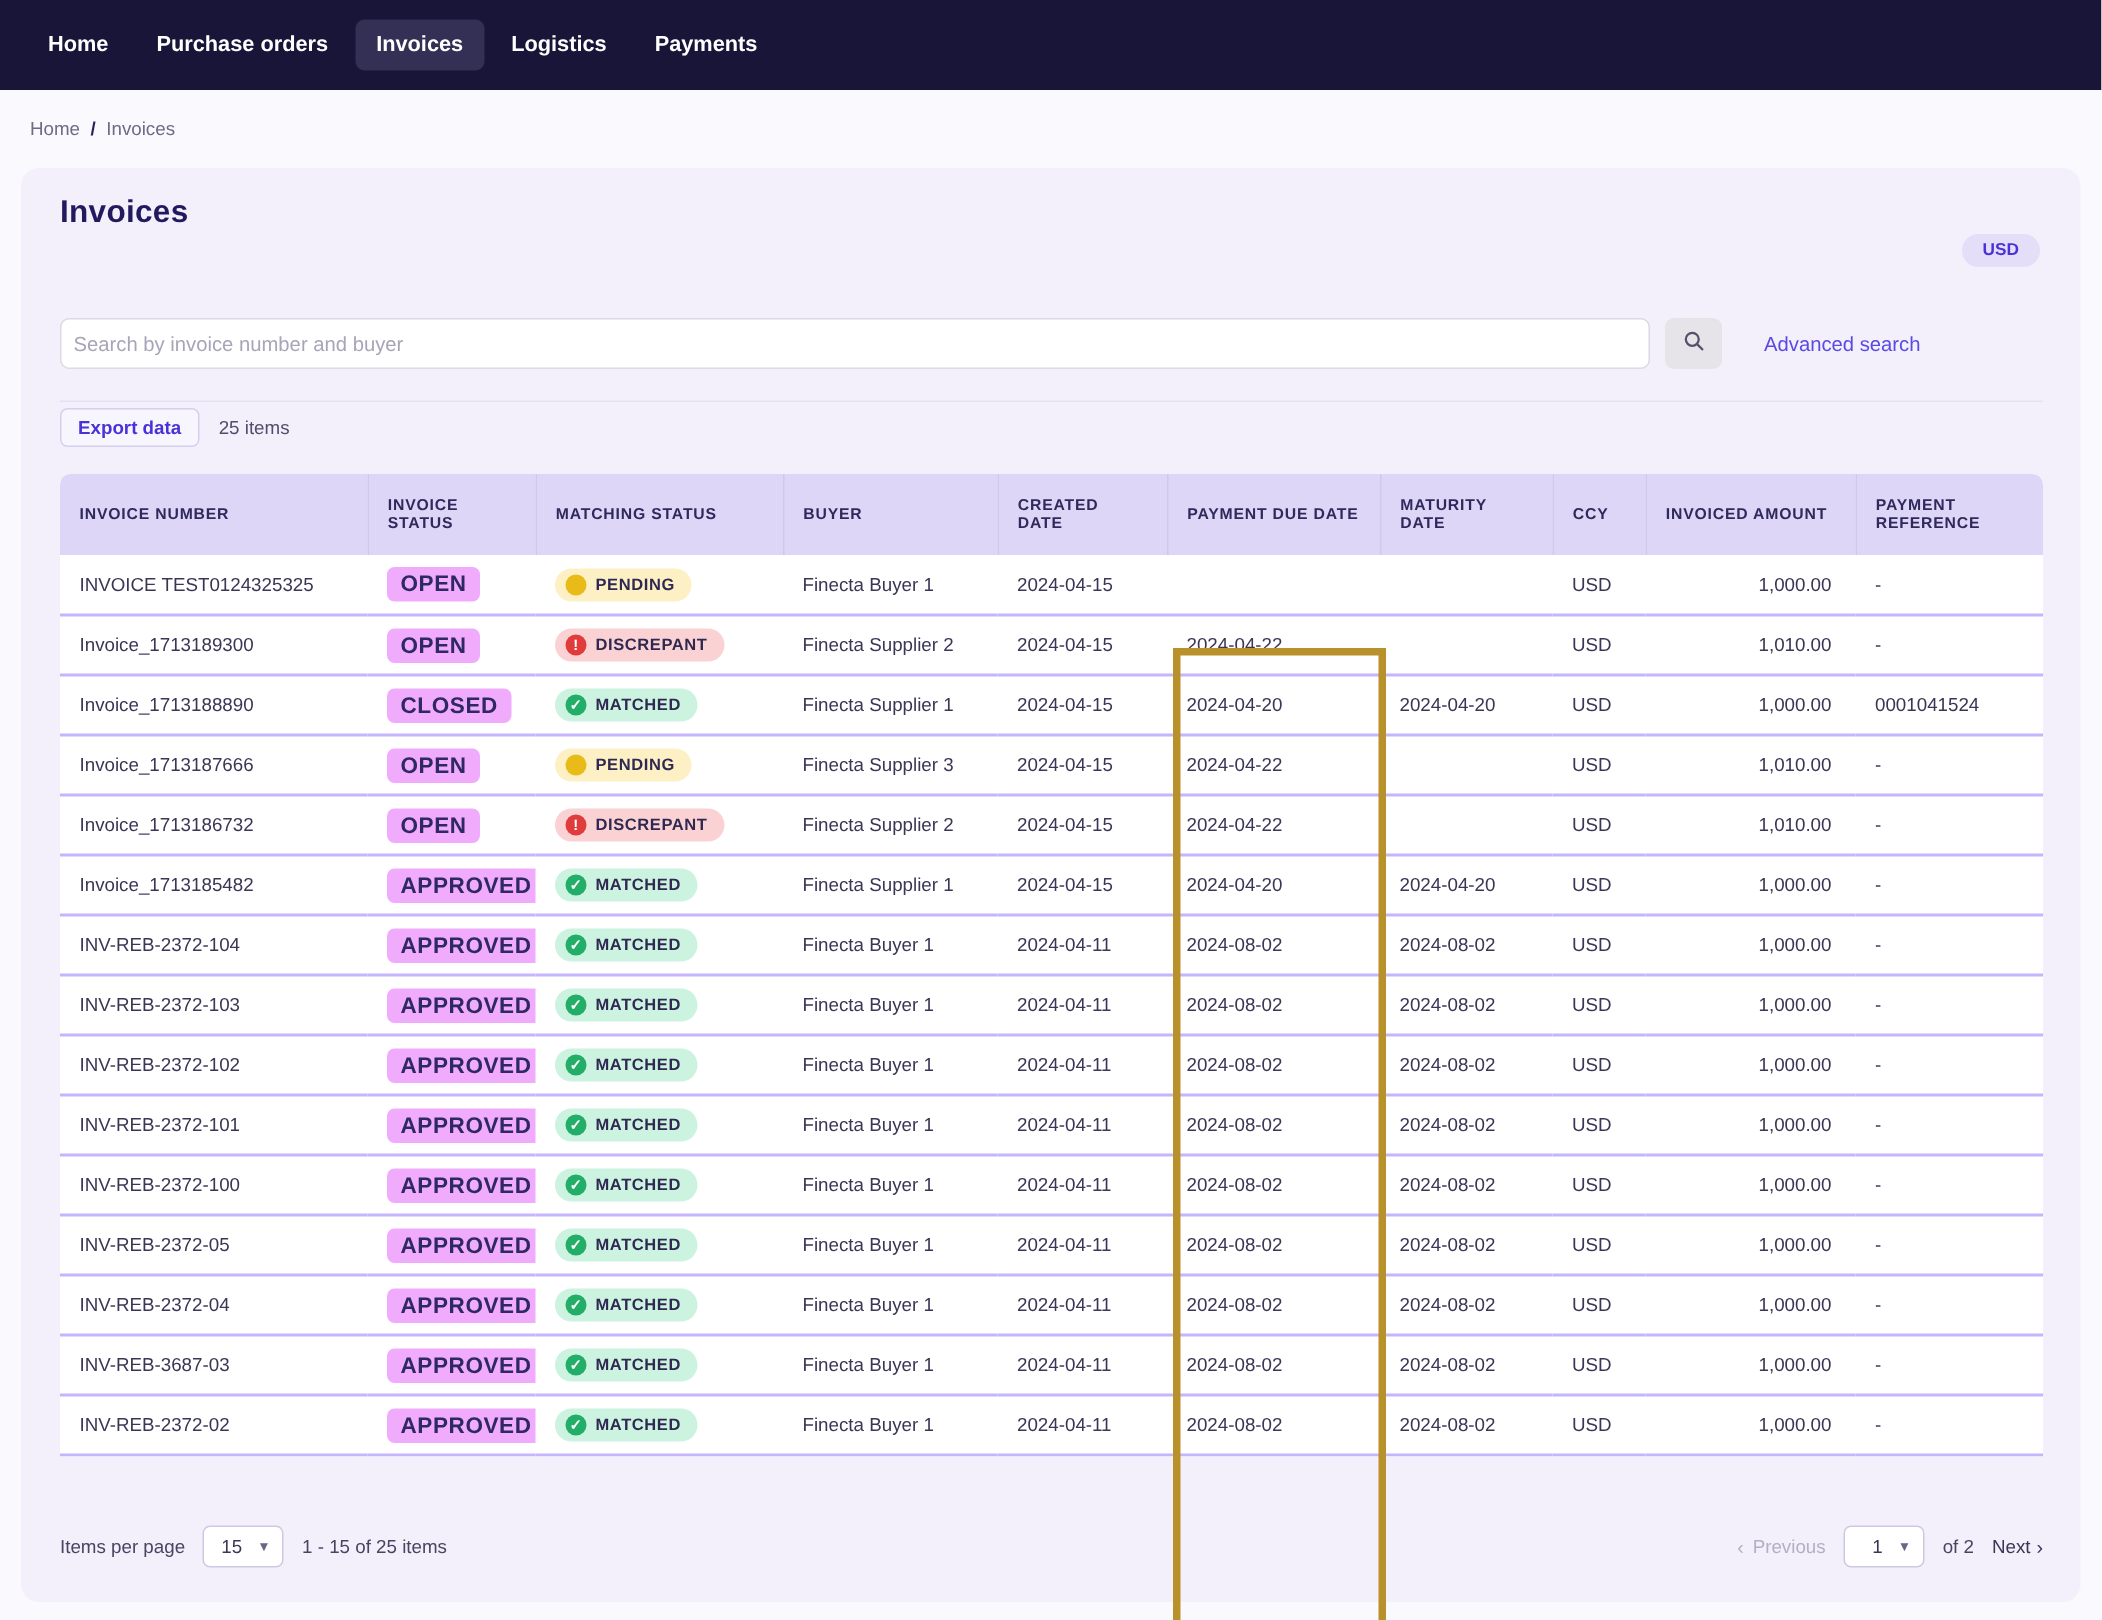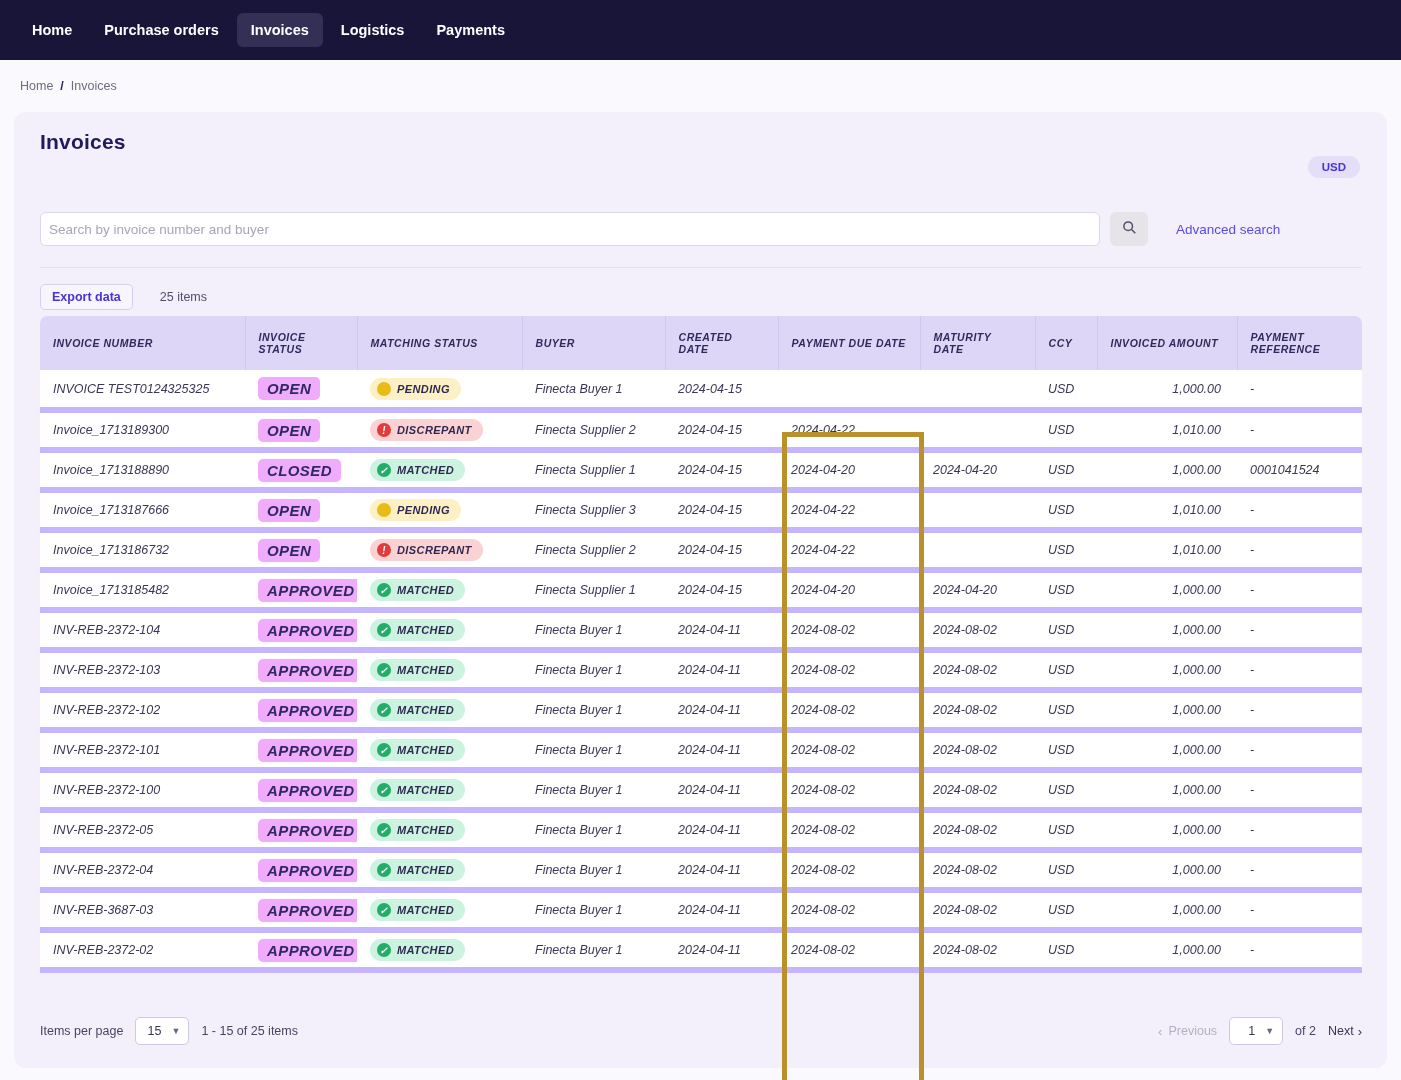--- a/index.html
+++ b/index.html
@@ -113,24 +113,24 @@
   .divider {
     position: absolute;
     left: 26px; top: 155px;
     width: 1322px; height: 1px;
     background: #e6e1f2;
   }
 
   
   .export-row {
     position: absolute;
-    left: 26px; top: 172px;
+    left: 26px; top: 160px;
     display: flex;
     align-items: center;
-    gap: 27px;
+    gap: 13px;
   }
   .export-btn {
     background: #f7f5fd;
     border: 1px solid #d6cff0;
     border-radius: 5px;
     color: #4a33d6;
     font-size: 12.5px;
     font-weight: bold;
     padding: 5px 11px;
     cursor: pointer;
@@ -139,35 +139,34 @@
   .items-count { font-size: 12.5px; color: #534d6b; }
 
   
   .table-wrap {
     position: absolute;
     left: 26px; top: 204px;
     width: 1322px;
     background: #ffffff;
     border-radius: 7px 7px 0 0;
     overflow: hidden;
-    font-style: italic;
   }
   table { width: 100%; border-collapse: collapse; table-layout: fixed; }
   thead tr { background: #ddd6f7; height: 54px; }
   thead th {
     font-size: 10.5px;
     font-weight: bold;
     color: #302a5c;
     letter-spacing: .55px;
     text-align: left;
     padding: 0 13px;
     border-right: 1px solid #d0c8ef;
   }
   thead th:last-child { border-right: none; }
-  tbody tr { height: 40px; border-bottom: 6px solid #c4b5fd; margin-top: 48px; }
+  tbody tr { height: 40px; border-bottom: 2px solid #c4b5fd; margin-top: 48px; }
   tbody td {
     font-size: 12.5px;
     color: #3c3656;
     padding: 0 13px;
     white-space: nowrap;
     overflow: hidden;
   }
   td.num { text-align: right; padding-right: 16px; }
 
   

